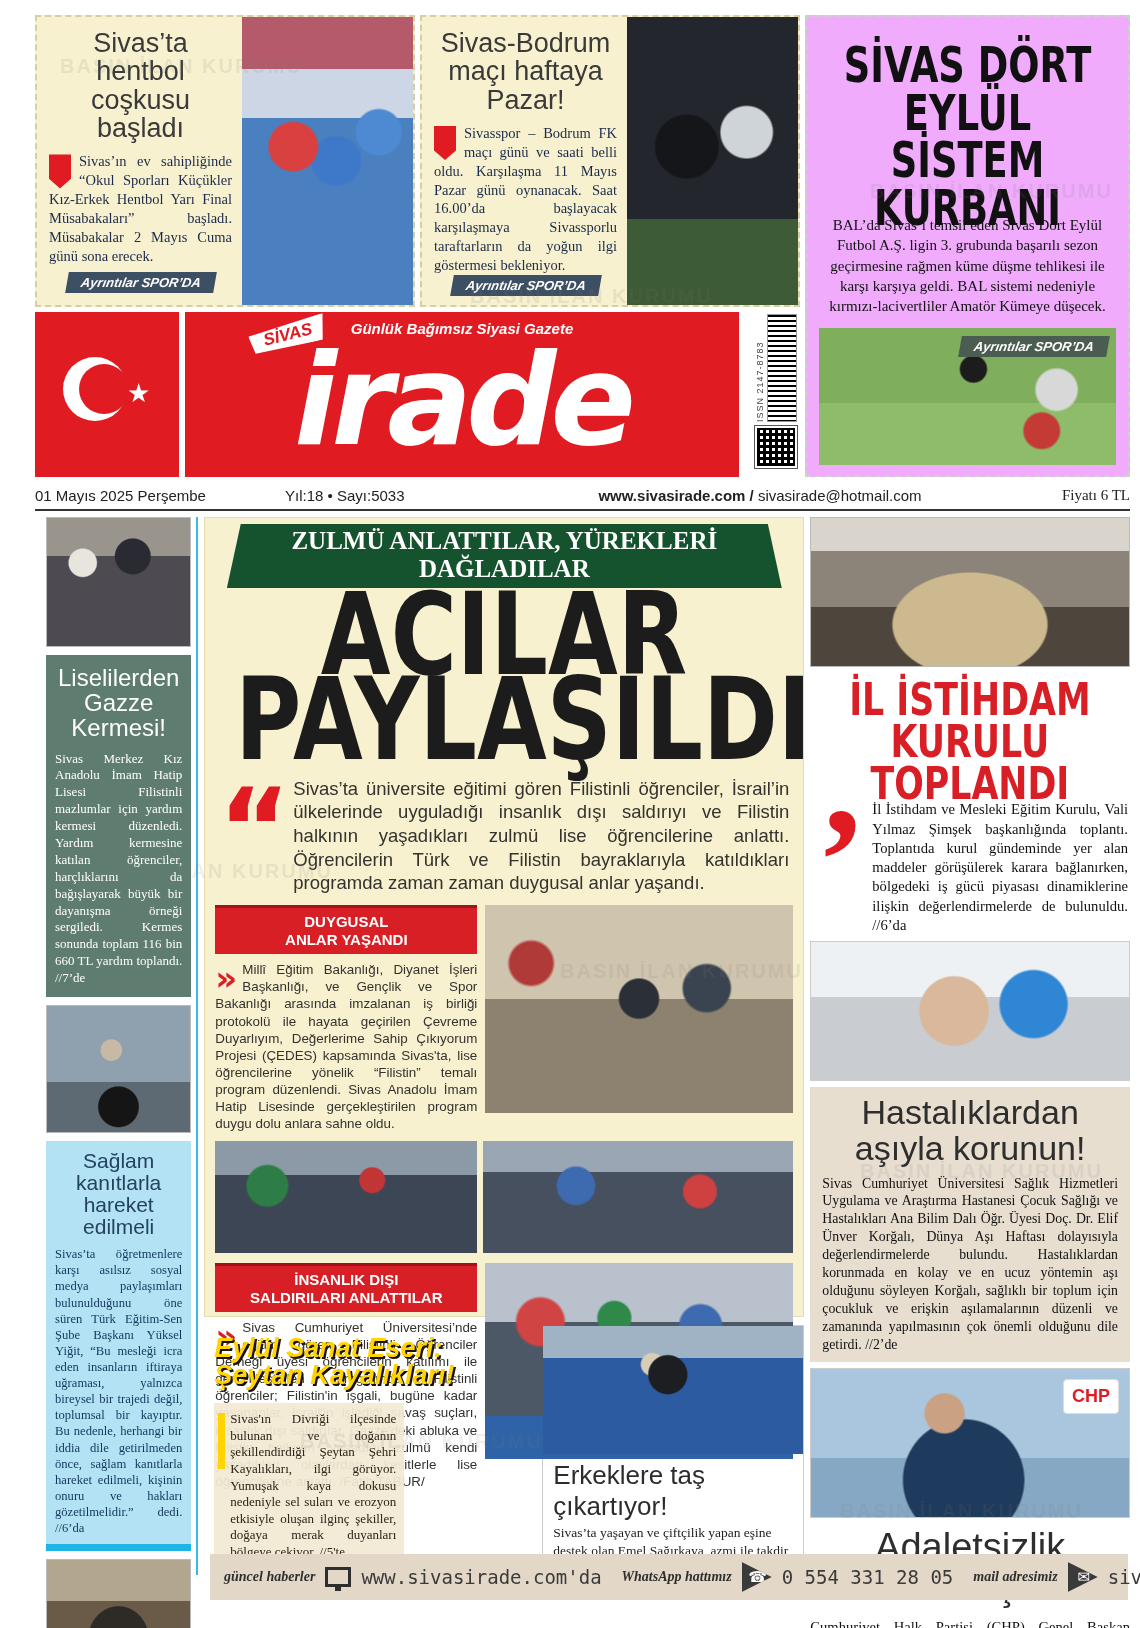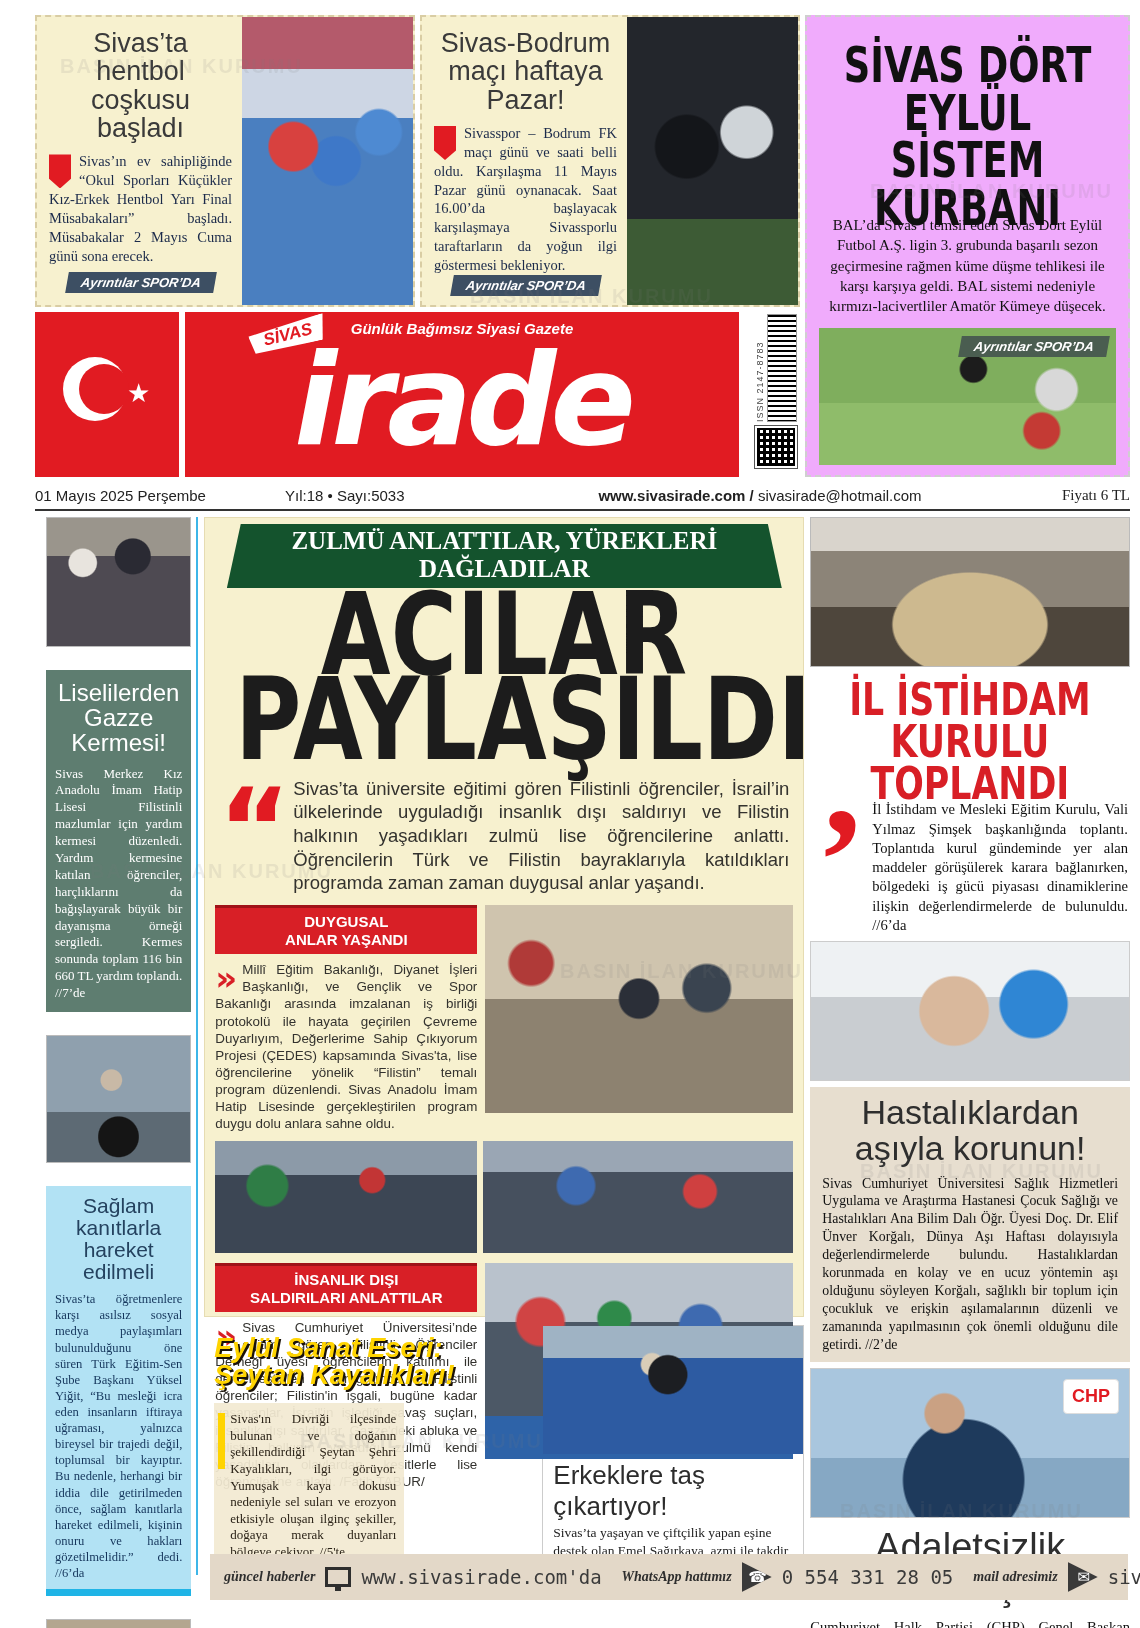--- a/index.html
+++ b/index.html
@@ -96,21 +96,21 @@
   .dateline .d1 { width:250px; }
   .dateline .d2 { width:215px; }
   .dateline .d3 { flex:1; text-align:center; }
   .dateline .d3 b { font-weight:bold; }
   .dateline .d4 { width:110px; text-align:right; font-family:"Liberation Serif",serif; }
 
   
   .main { display:flex; gap:6px; margin-top:6px; height:1058px; }
 
   
-  .colL { width:168px; display:flex; flex-direction:column; gap:23px; border-right:2px solid #3db6e8; padding-right:5px;padding-left:11px; }
+  .colL { width:168px; display:flex; flex-direction:column; gap:8px; border-right:2px solid #3db6e8; padding-right:5px;padding-left:11px; }
   .colL .photo { border:1px solid #bbb; }
   .ph-kermes { height:130px; background:
       radial-gradient(circle at 25% 35%, #e8e4de 0 10%, transparent 11%),
       radial-gradient(circle at 60% 30%, #2a2a33 0 14%, transparent 15%),
       linear-gradient(180deg,#9a958c 0 30%, #4e4a52 30% 100%); }
   .ph-press { height:128px; background:
       radial-gradient(circle at 50% 80%, #151515 0 16%, transparent 17%),
       radial-gradient(circle at 45% 35%, #c8b9a6 0 9%, transparent 10%),
       linear-gradient(180deg,#8fa0ae 0 60%, #5d6a74 60% 100%); }
   .ph-council { height:118px; background:

